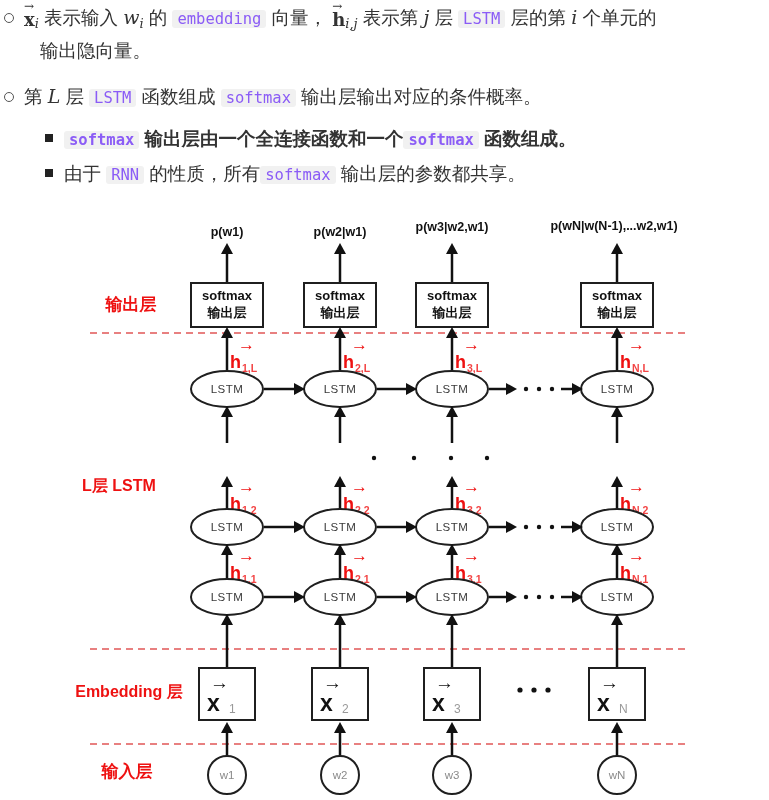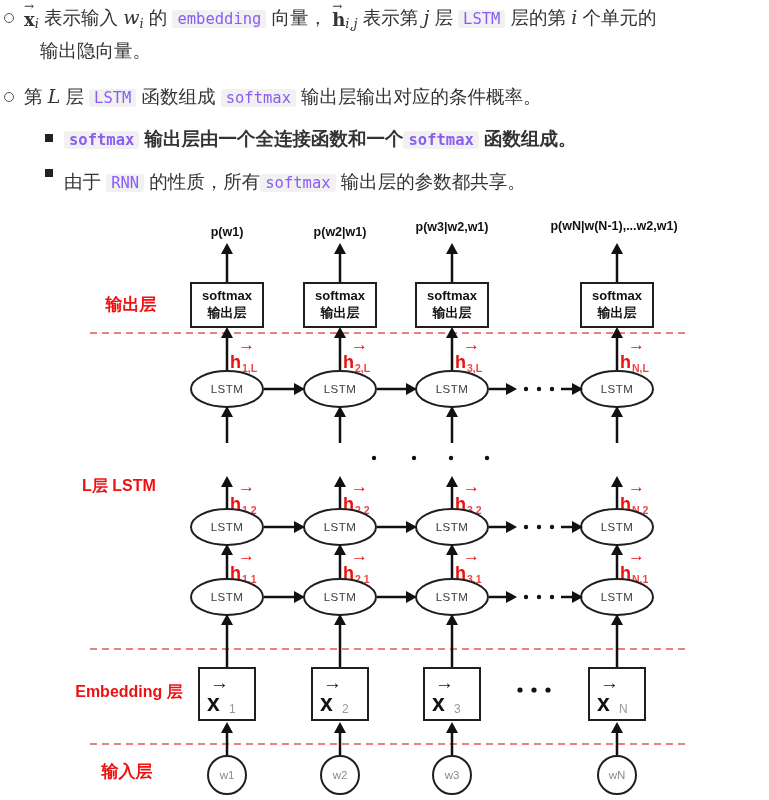--- a/index.html
+++ b/index.html
@@ -57,21 +57,21 @@
   <div class="note-line" style="left:24px;top:81px;">
     <span>第 </span><span class="mi">L</span><span> 层 </span><span class="code">LSTM</span><span> 函数组成 </span><span class="code">softmax</span><span> 输出层输出对应的条件概率。</span>
   </div>
 
   <span class="bullet-square" style="left:45px;top:134px;"></span>
   <div class="note-line" style="left:64px;top:124px;font-weight:bold;">
     <span class="code">softmax</span><span> 输出层由一个全连接函数和一个</span><span class="code">softmax</span><span> 函数组成。</span>
   </div>
 
   <span class="bullet-square" style="left:45px;top:169px;"></span>
-  <div class="note-line" style="left:64px;top:167px;">
+  <div class="note-line" style="left:64px;top:159px;">
     <span>由于 </span><span class="code">RNN</span><span> 的性质，所有</span><span class="code">softmax</span><span> 输出层的参数都共享。</span>
   </div>
 </div>
 
 <svg class="diagram" width="769" height="600" viewBox="0 0 769 600">
   <defs>
     <marker id="ah" markerUnits="userSpaceOnUse" markerWidth="12" markerHeight="12" viewBox="0 0 12 12" refX="2" refY="6" orient="auto">
       <path d="M0,0 L11,6 L0,12 Z" fill="#111"></path>
     </marker>
   </defs>

